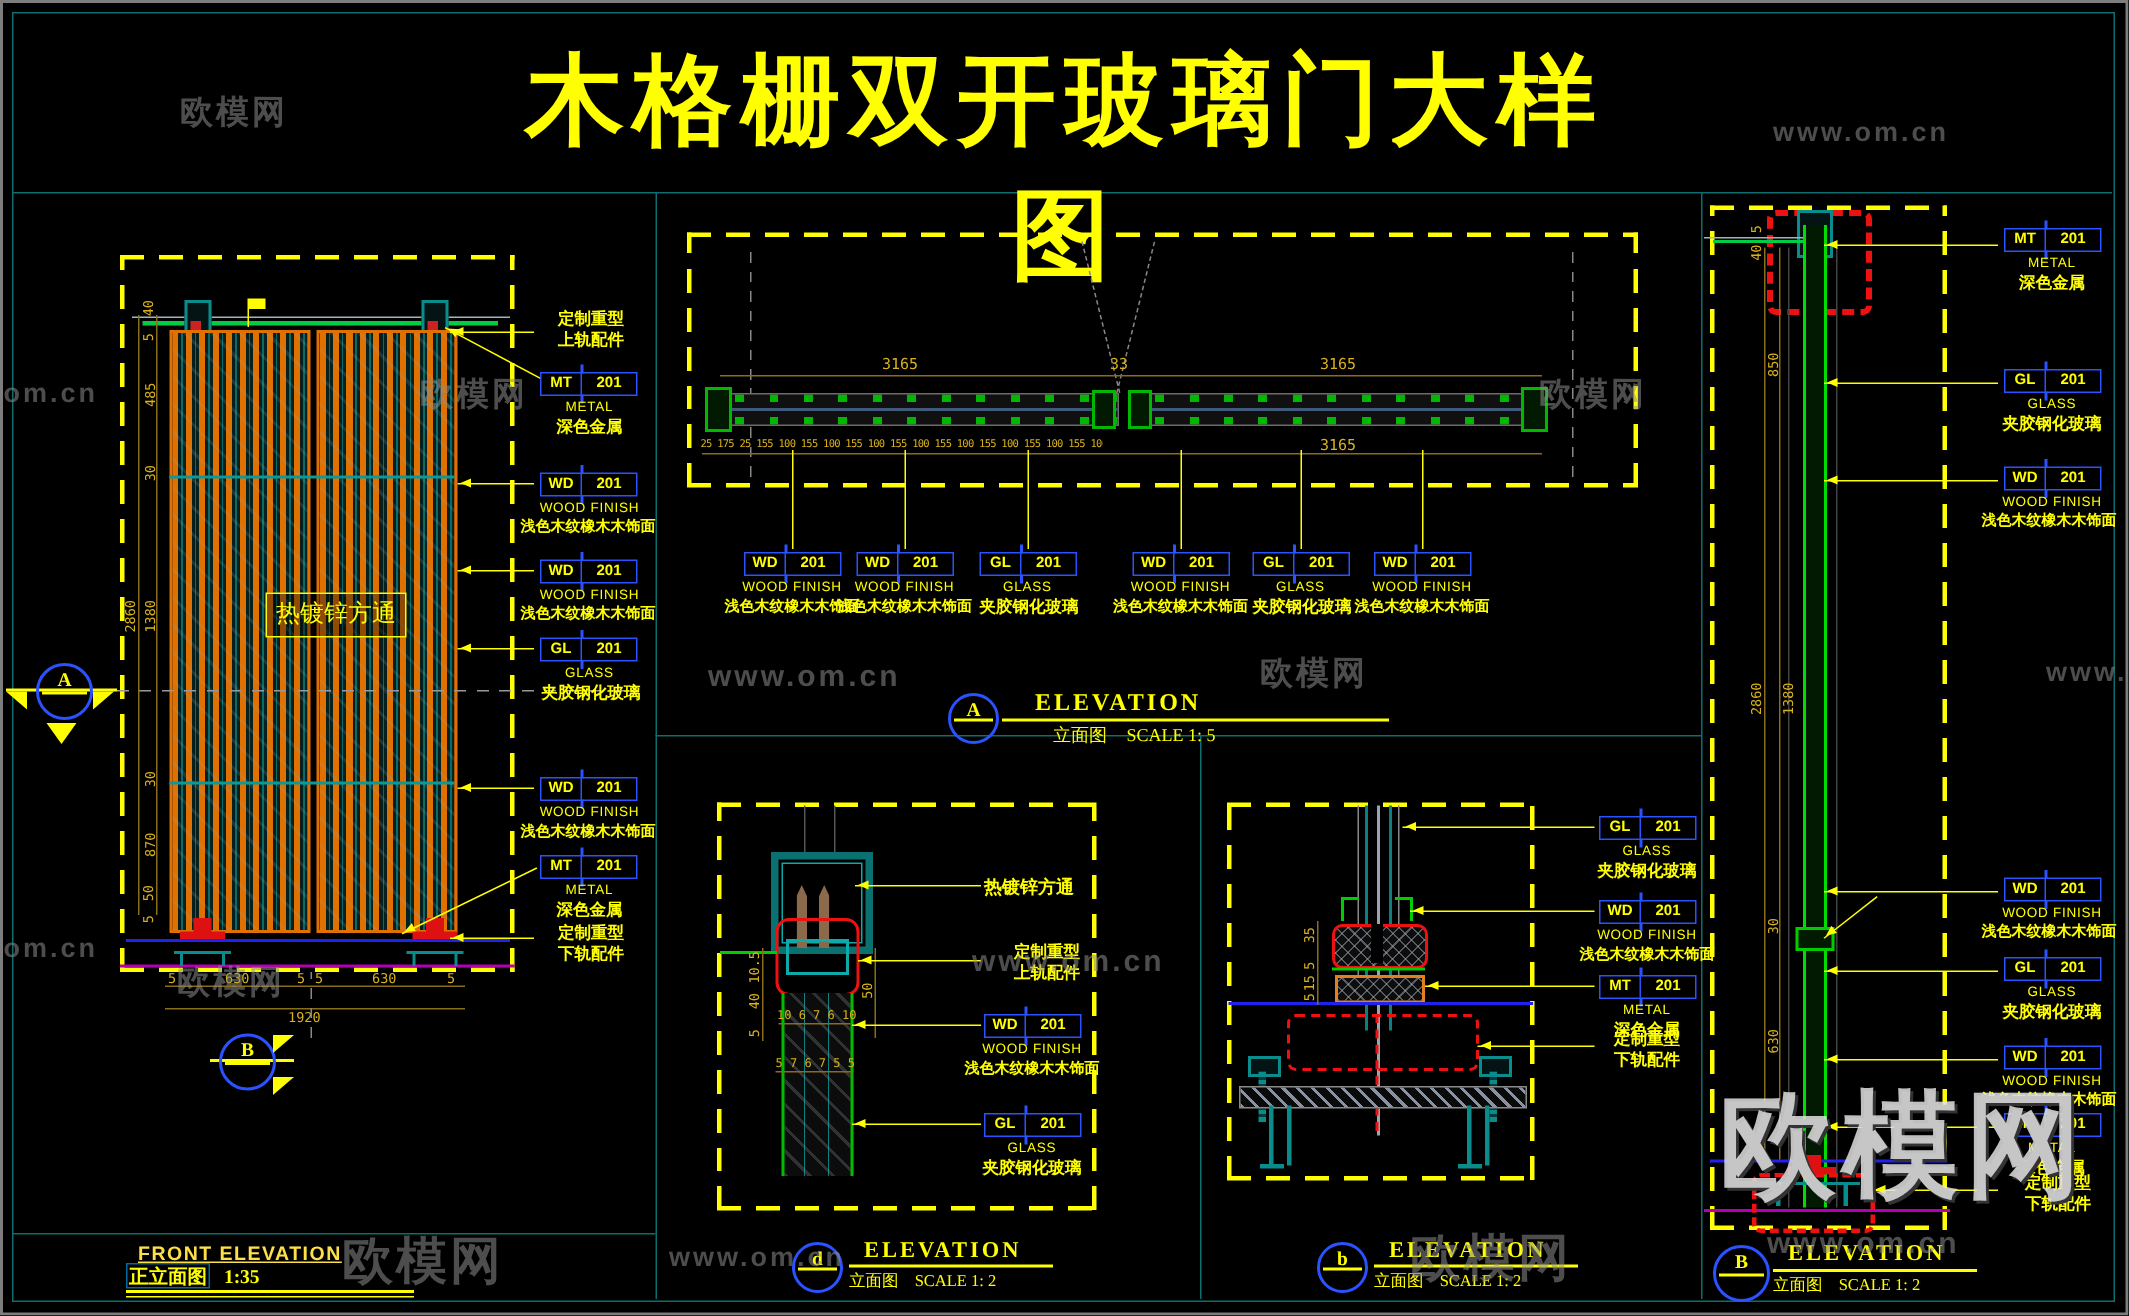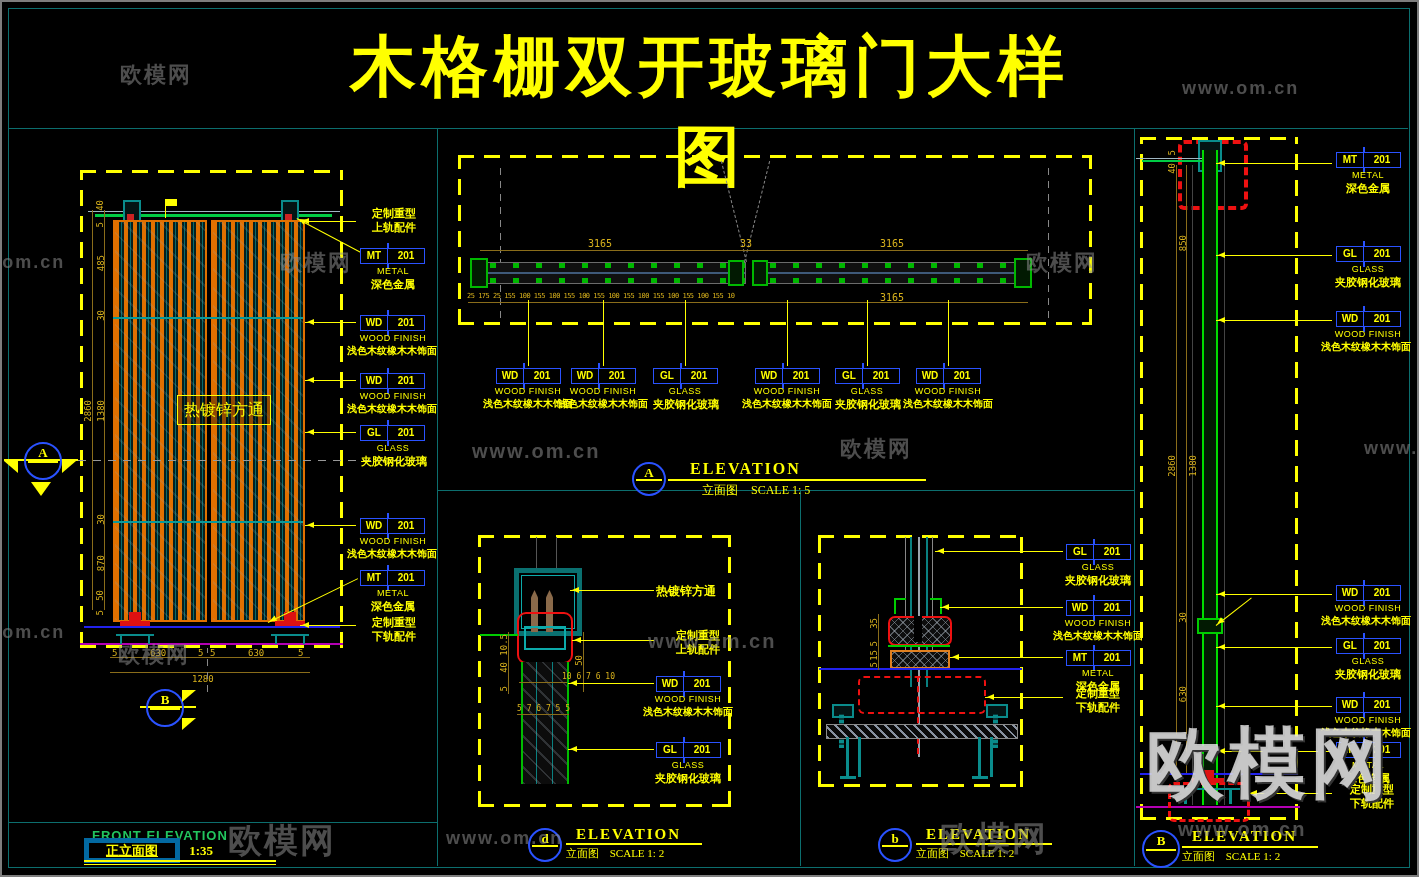--- a/index.html
+++ b/index.html
@@ -126,21 +126,21 @@
   <div class="abs dim dimv" style="left:83px;top:400px;">2860</div>
 
   <div class="abs dline" style="left:110px;top:657px;width:200px;height:1px;"></div>
   <div class="abs dim" style="left:112px;top:648px;">5</div>
   <div class="abs dim" style="left:150px;top:648px;">630</div>
   <div class="abs dim" style="left:198px;top:648px;">5</div>
   <div class="abs dim" style="left:210px;top:648px;">5</div>
   <div class="abs dim" style="left:248px;top:648px;">630</div>
   <div class="abs dim" style="left:298px;top:648px;">5</div>
   <div class="abs dline" style="left:110px;top:672px;width:200px;height:1px;"></div>
-  <div class="abs dim" style="left:192px;top:674px;">1280</div>
+  <div class="abs dim" style="left:192px;top:674px;">1920</div>
 
   <div class="abs yline" style="left:4px;top:459px;width:74px;height:2px;"></div>
   <div class="abs tri-l" style="left:4px;top:461px;"></div>
   <div class="abs tri-r" style="left:62px;top:461px;"></div>
   <div class="abs tcirc" style="left:24px;top:442px;width:34px;height:34px;">
     <span>A</span>
   </div>
   <div class="abs tri-d" style="left:31px;top:482px;"></div>
 
   <div class="abs gdash-v" style="left:207px;top:648px;width:1px;height:44px;"></div>
@@ -204,23 +204,23 @@
       <span class="c2">201</span>
   </div>
   <div class="abs len" style="left:356px;top:588px;width:74px;">METAL</div>
   <div class="abs lcn" style="left:356px;top:599px;width:74px;">深色金属</div>
 
   <div class="abs fit" style="left:352px;top:615px;width:84px;">
     <div>定制重型</div>
     <div>下轨配件</div>
   </div>
 
-  <div class="abs" style="left:92px;top:828px;color:#22c55e;font:bold 13px 'Liberation Sans',sans-serif;letter-spacing:1px;">FRONT ELEVATION</div>
+  <div class="abs" style="left:92px;top:828px;color:#fde047;font:bold 13px 'Liberation Sans',sans-serif;letter-spacing:1px;text-decoration:underline;">FRONT ELEVATION</div>
   <div class="abs" style="left:84px;top:842px;color:#ffff00;font:bold 13px 'Liberation Serif',serif;">
-    <span style="border:5px solid #0369a1;padding:0 17px;text-decoration:underline;">正立面图</span>
+    <span style="border:1px solid #0369a1;padding:0 1px;">正立面图</span>
     <span style="margin-left:6px;">1:35</span>
   </div>
   <div class="abs yline" style="left:84px;top:860px;width:192px;height:2px;"></div>
   <div class="abs yline" style="left:84px;top:864px;width:192px;height:1px;"></div>
 
   <div class="abs yb" style="left:458px;top:155px;width:634px;height:170px;"></div>
 
   <div class="abs" style="left:744px;top:158px;height:104px;border-left:1px dashed #888;transform:rotate(14deg);transform-origin:bottom left;"></div>
   <div class="abs" style="left:746px;top:158px;height:104px;border-left:1px dashed #888;transform:rotate(-14deg);transform-origin:bottom left;"></div>
   <div class="abs gdash-v" style="left:500px;top:168px;width:1px;height:150px;"></div>
@@ -314,21 +314,21 @@
   <div class="abs" style="left:524px;top:626px;width:38px;height:20px;border:2px solid #0caaaa;"></div>
   <div class="abs" style="left:480px;top:634px;width:38px;height:2px;background:#00cc00;"></div>
   <div class="abs woodbar" style="left:521px;top:662px;width:44px;height:122px;"></div>
 
   <div class="abs dline" style="left:508px;top:632px;width:1px;height:62px;"></div>
   <div class="abs dim dimv" style="left:499px;top:634px;">10.5</div>
   <div class="abs dim dimv" style="left:499px;top:662px;">40</div>
   <div class="abs dim dimv" style="left:499px;top:686px;">5</div>
   <div class="abs dline" style="left:583px;top:632px;width:1px;height:60px;"></div>
   <div class="abs dim dimv" style="left:574px;top:655px;">50</div>
-  <div class="abs dim" style="left:518px;top:672px;font-size:8px;margin-left:44px;">10 6 7 6 10</div>
+  <div class="abs dim" style="left:518px;top:672px;font-size:8px;">10 6 7 6 10</div>
   <div class="abs dline" style="left:519px;top:682px;width:48px;height:1px;"></div>
   <div class="abs dim" style="left:517px;top:704px;font-size:8px;">5 7 6 7 5 5</div>
   <div class="abs dline" style="left:517px;top:714px;width:52px;height:1px;"></div>
 
   <div class="abs lead" style="left:570px;top:590px;width:84px;"></div>
   <div class="abs lcn" style="left:656px;top:583px;font-size:12px;">热镀锌方通</div>
 
   <div class="abs lead" style="left:572px;top:640px;width:82px;"></div>
   <div class="abs fit" style="left:656px;top:628px;width:84px;">
     <div>定制重型</div>

